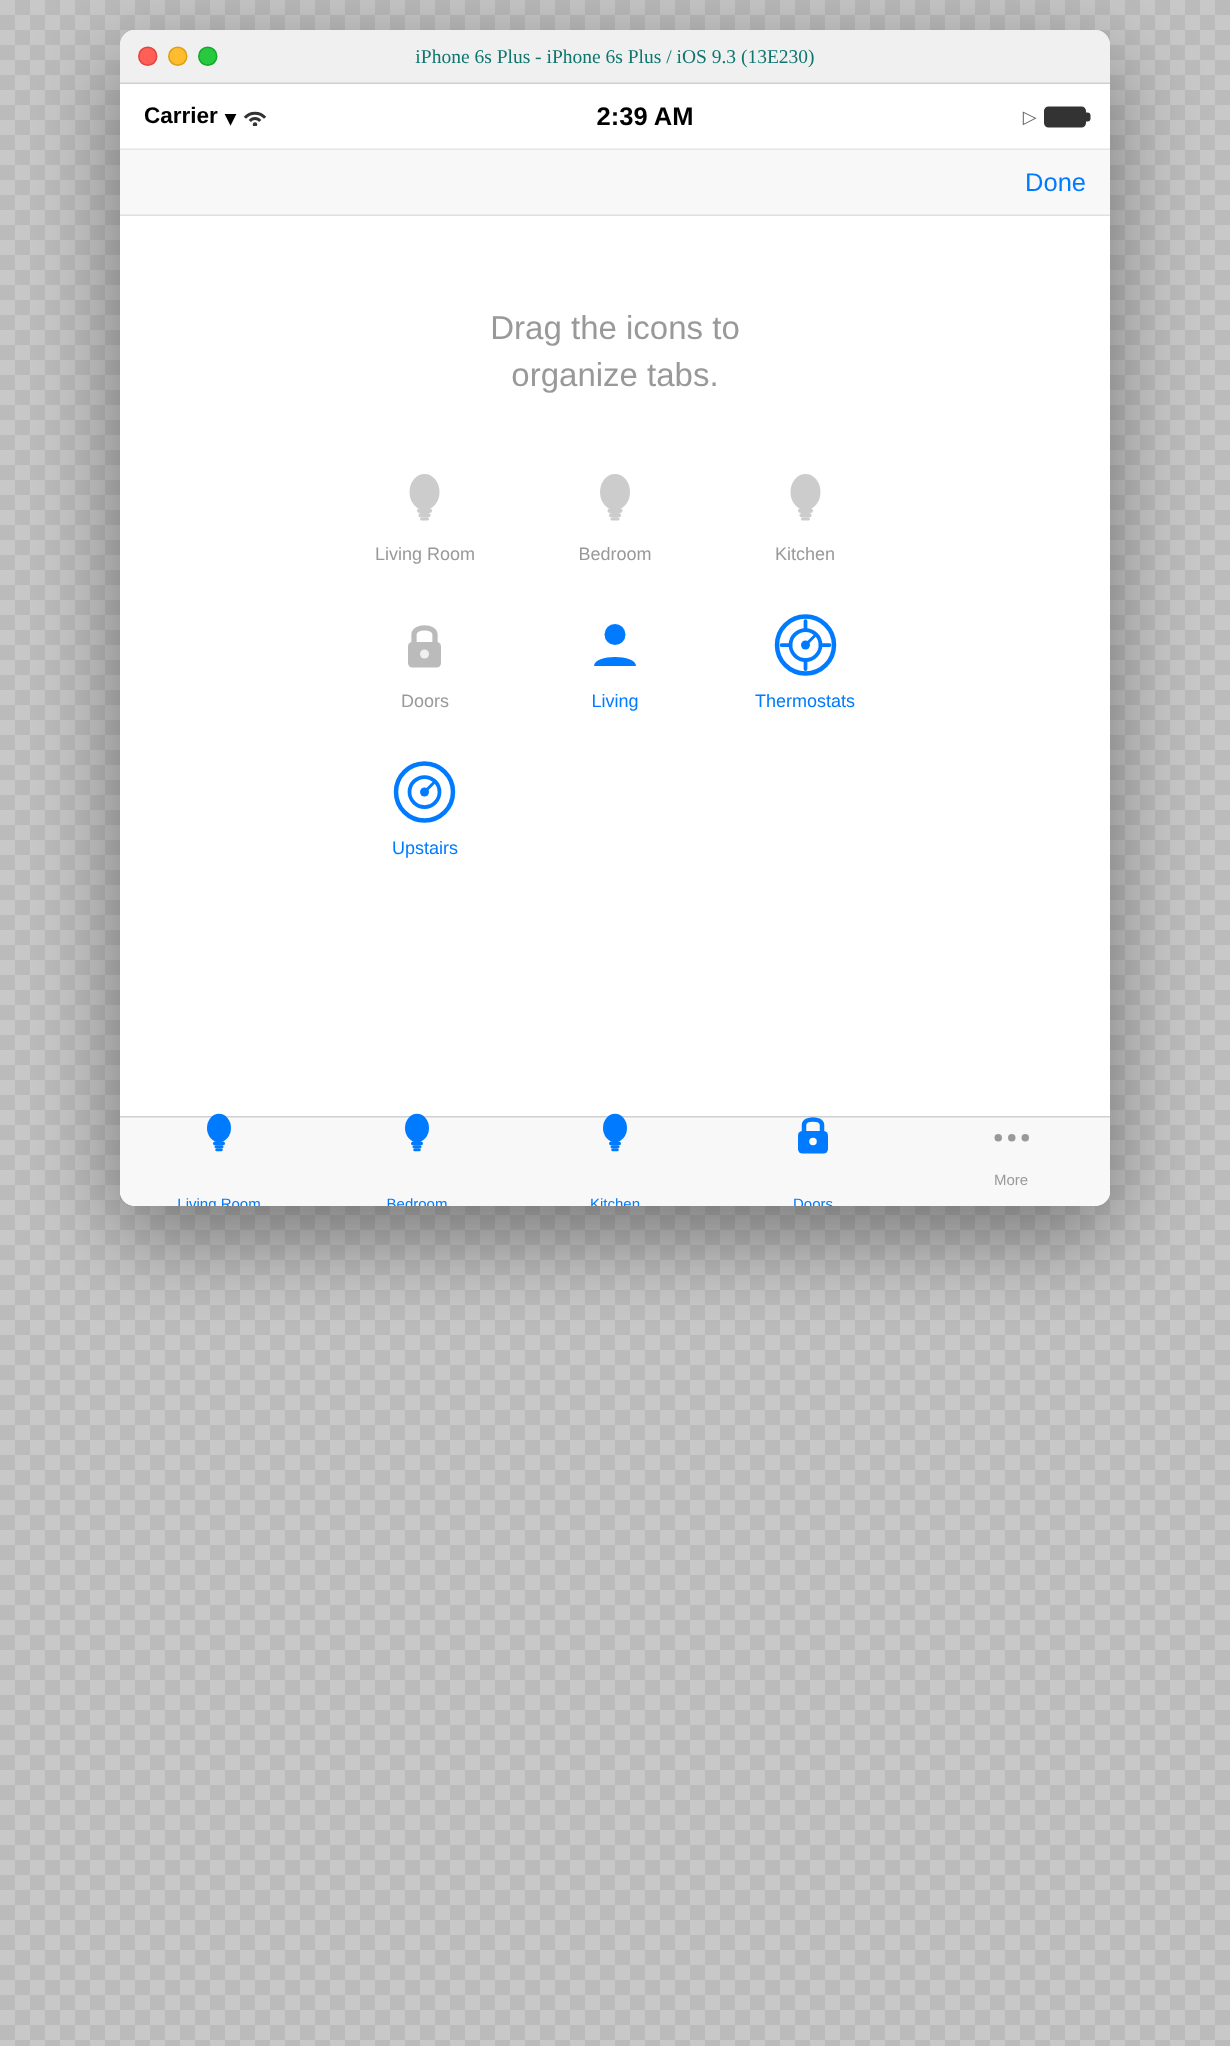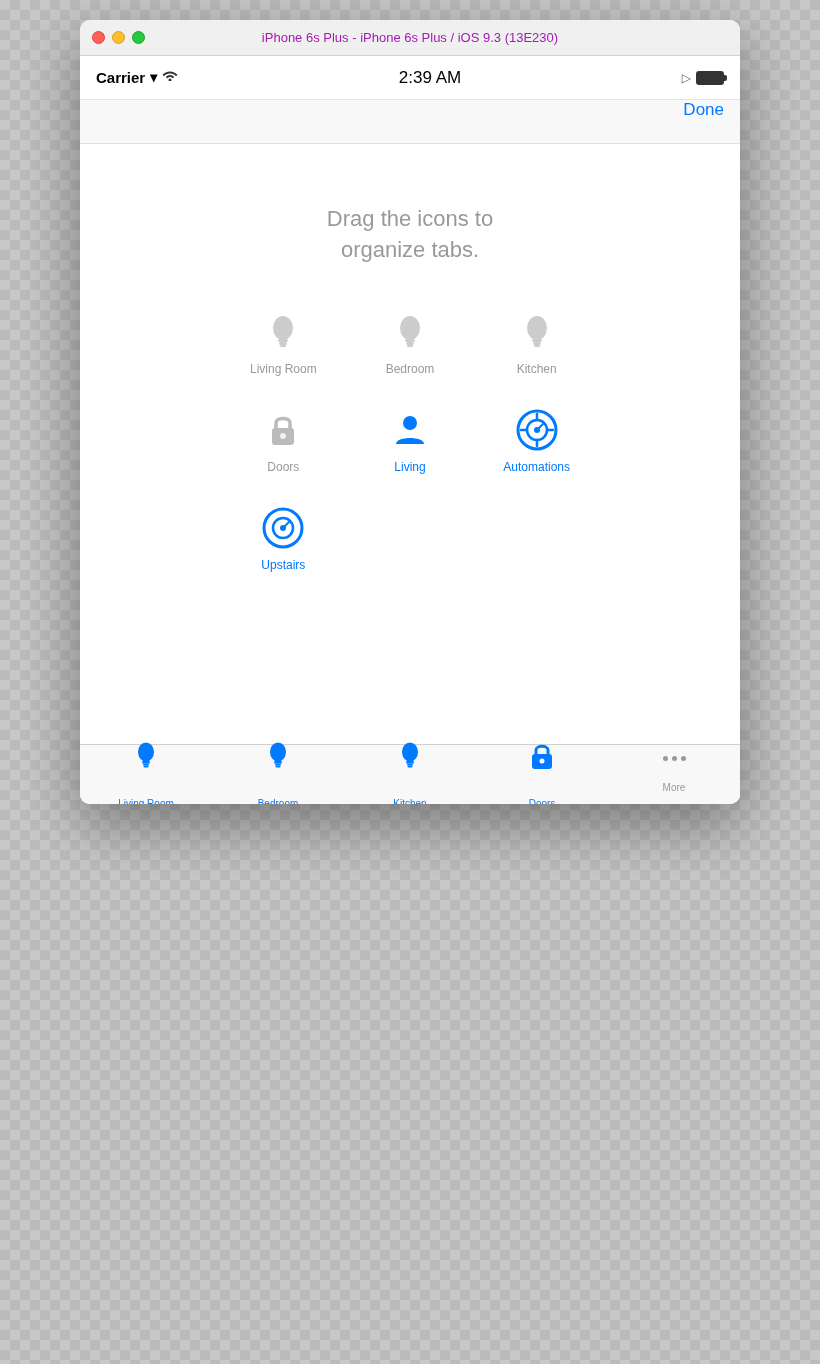--- a/index.html
+++ b/index.html
@@ -52,22 +52,23 @@
 
     .mac-btn.close { background: #ff5f57; border: 1px solid #e0443e; }
     .mac-btn.minimize { background: #febc2e; border: 1px solid #d9a215; }
     .mac-btn.maximize { background: #28c840; border: 1px solid #14a929; }
 
     .mac-title {
       position: absolute;
       left: 50%;
       transform: translateX(-50%);
       font-size: 13px;
-      color: #a21caf;
+      color: #0f766e;
       font-weight: 500;
+      font-family: Liberation Serif, serif;
     }
 
     
     .iphone-frame {
       background: #fff;
       margin: 0;
     }
 
     
     .status-bar {
@@ -75,33 +76,33 @@
       height: 44px;
       display: flex;
       align-items: center;
       justify-content: space-between;
       padding: 0 16px;
       border-bottom: 1px solid #e5e5e5;
     }
 
     .status-left {
       display: flex;
-      align-items: flex-start;
+      align-items: center;
       gap: 5px;
       font-size: 15px;
       font-weight: 600;
     }
 
     .wifi-icon {
       font-size: 14px;
     }
 
     .status-center {
       font-size: 17px;
-      font-weight: 400;
+      font-weight: 700;
     }
 
     .status-right {
       display: flex;
       align-items: center;
       gap: 5px;
     }
 
     .location-icon {
       font-size: 12px;
@@ -127,21 +128,21 @@
       height: 6px;
       background: #333;
       border-radius: 0 2px 2px 0;
     }
 
     
     .nav-bar {
       background: #f8f8f8;
       height: 44px;
       display: flex;
-      align-items: flex-start;
+      align-items: center;
       justify-content: flex-end;
       padding: 0 16px;
       border-bottom: 1px solid #e0e0e0;
     }
 
     .done-button {
       color: #007AFF;
       font-size: 17px;
       font-weight: 400;
       background: none;
@@ -364,21 +365,21 @@
               <circle cx="22" cy="22" r="19" fill="none" stroke="#007AFF" stroke-width="3"></circle>
               <circle cx="22" cy="22" r="10" fill="none" stroke="#007AFF" stroke-width="2.5"></circle>
               <path d="M22 12 L22 6" stroke="#007AFF" stroke-width="2.5" stroke-linecap="round"></path>
               <path d="M22 38 L22 32" stroke="#007AFF" stroke-width="2.5" stroke-linecap="round"></path>
               <path d="M32 22 L38 22" stroke="#007AFF" stroke-width="2.5" stroke-linecap="round"></path>
               <path d="M6 22 L12 22" stroke="#007AFF" stroke-width="2.5" stroke-linecap="round"></path>
               <circle cx="22" cy="22" r="3" fill="#007AFF"></circle>
               <line x1="22" y1="22" x2="28" y2="16" stroke="#007AFF" stroke-width="2" stroke-linecap="round"></line>
             </svg>
           </div>
-          <span class="icon-label blue">Automations</span>
+          <span class="icon-label blue">Thermostats</span>
         </div>
 
 
         <div class="icon-item">
           <div class="icon-symbol blue">
             <svg width="44" height="44" viewBox="0 0 44 44">
               <circle cx="22" cy="22" r="19" fill="none" stroke="#007AFF" stroke-width="3"></circle>
               <circle cx="22" cy="22" r="10" fill="none" stroke="#007AFF" stroke-width="2.5"></circle>
               <circle cx="22" cy="22" r="3" fill="#007AFF"></circle>
               <line x1="22" y1="22" x2="28" y2="16" stroke="#007AFF" stroke-width="2" stroke-linecap="round"></line>

